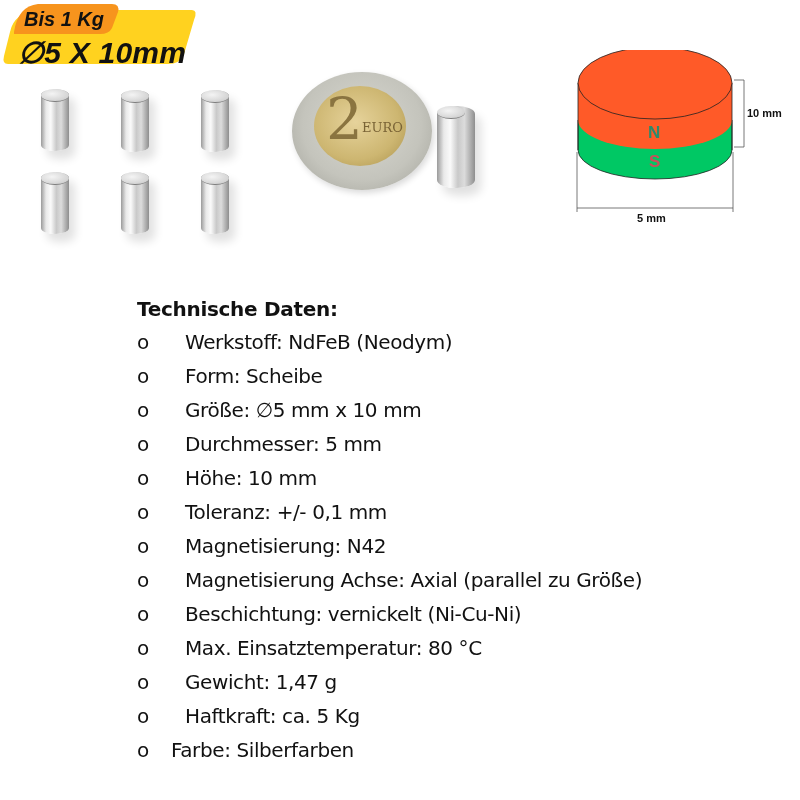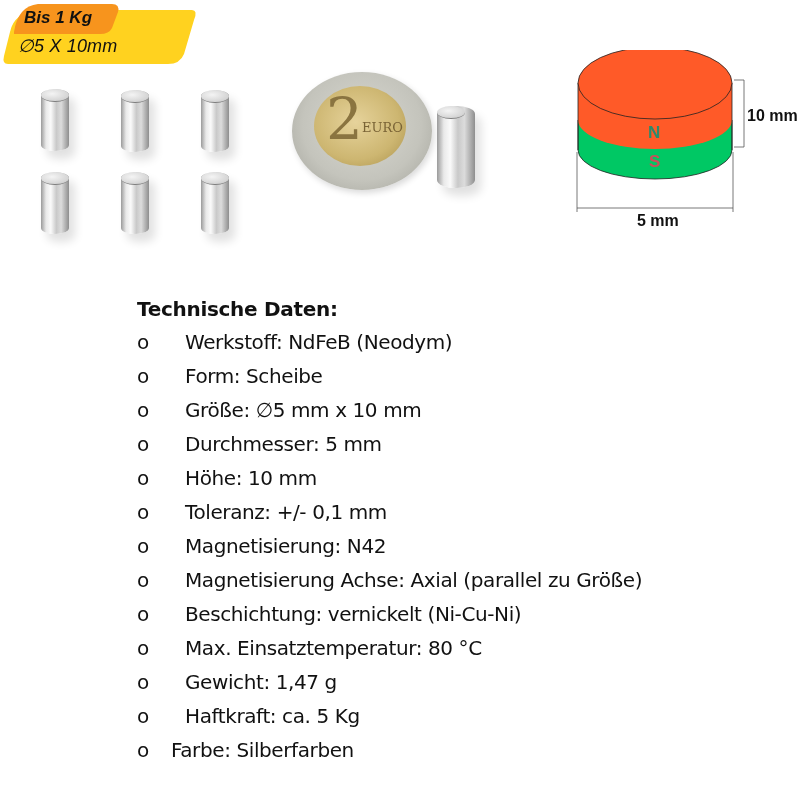--- a/index.html
+++ b/index.html
@@ -2,40 +2,40 @@
 <html><head>
   <meta charset="utf-8">
   <style>
     * { margin: 0; padding: 0; box-sizing: border-box; }
     html, body { width: 800px; height: 800px; background: #ffffff; overflow: hidden; }
     body { position: relative; font-family: "Liberation Sans", sans-serif; color: #111; }
 
     
     .badge { position: absolute; left: 0; top: 0; width: 200px; height: 70px; }
     .badge svg { position: absolute; left: 0; top: 0; }
-    .badge-top { position: absolute; left: 24px; top: 8px; font-weight: bold; font-style: italic; font-size: 17px; color: #111; }
-    .badge-bottom { position: absolute; left: 18px; top: 35px; font-weight: normal; font-style: italic; font-size: 18px; color: #111; letter-spacing: 0.2px; }
+    .badge-top { position: absolute; left: 24px; top: 8px; font-weight: bold; font-style: italic; font-size: 20px; color: #111; }
+    .badge-bottom { position: absolute; left: 18px; top: 35px; font-weight: bold; font-style: italic; font-size: 30px; color: #111; letter-spacing: 0.2px; }
     .cyl { position: absolute; width: 28px; height: 62px; border-radius: 14px / 6px;
       background: linear-gradient(90deg, #9a9a9a 0%, #e9e9e9 18%, #fafafa 35%, #c9c9c9 55%, #dcdcdc 72%, #8e8e8e 100%);
       box-shadow: 6px 8px 10px rgba(0,0,0,0.12); }
     .cyl::before { content: ""; position: absolute; left: 0; top: 0; width: 28px; height: 12px; border-radius: 50%;
       background: radial-gradient(ellipse at 40% 40%, #f4f4f4 0%, #d4d4d4 70%, #a9a9a9 100%);
       border-bottom: 1.5px solid #7d7d7d; }
 
     .coin { position: absolute; left: 292px; top: 72px; width: 140px; height: 118px; border-radius: 50%;
       background: radial-gradient(ellipse at 50% 45%, #d9d9d2 0%, #c4c4bc 60%, #a9a9a1 90%, #8b8b84 100%);
       box-shadow: 2px 3px 6px rgba(0,0,0,0.15); }
     .coin-inner { position: absolute; left: 22px; top: 14px; width: 92px; height: 80px; border-radius: 50%;
       background: radial-gradient(ellipse at 45% 45%, #e6d39b 0%, #cdb671 60%, #a88f4a 100%); }
     .coin-two { position: absolute; left: 12px; top: 4px; font-family: "DejaVu Serif", serif; font-size: 58px; color: #8a7440; line-height: 1; }
     .coin-euro { position: absolute; left: 48px; top: 34px; font-family: "DejaVu Serif", serif; font-size: 13px; color: #7a6436; }
 
     
     .diagram { position: absolute; left: 560px; top: 50px; width: 240px; height: 190px; }
-    .dim-label { position: absolute; font-weight: bold; font-size: 16px; color: #111; }
+    .dim-label { position: absolute; font-weight: bold; font-size: 11px; color: #111; }
 
     
     .specs { position: absolute; left: 137px; top: 293px; }
     .specs-title { font-family: "DejaVu Sans", sans-serif; font-weight: bold; font-size: 20px; color: #111; height: 32px; line-height: 32px; letter-spacing: -0.3px; }
     .spec-row { position: relative; height: 34px; line-height: 34px; font-family: "DejaVu Sans", sans-serif; font-size: 20px; color: #111; white-space: nowrap; letter-spacing: -0.4px; }
     .bullet { position: absolute; left: 0; top: 0; }
     .spec-text { position: absolute; left: 48px; top: 0; }
     .spec-row.last .spec-text { left: 34px; }
   </style>
 </head>

